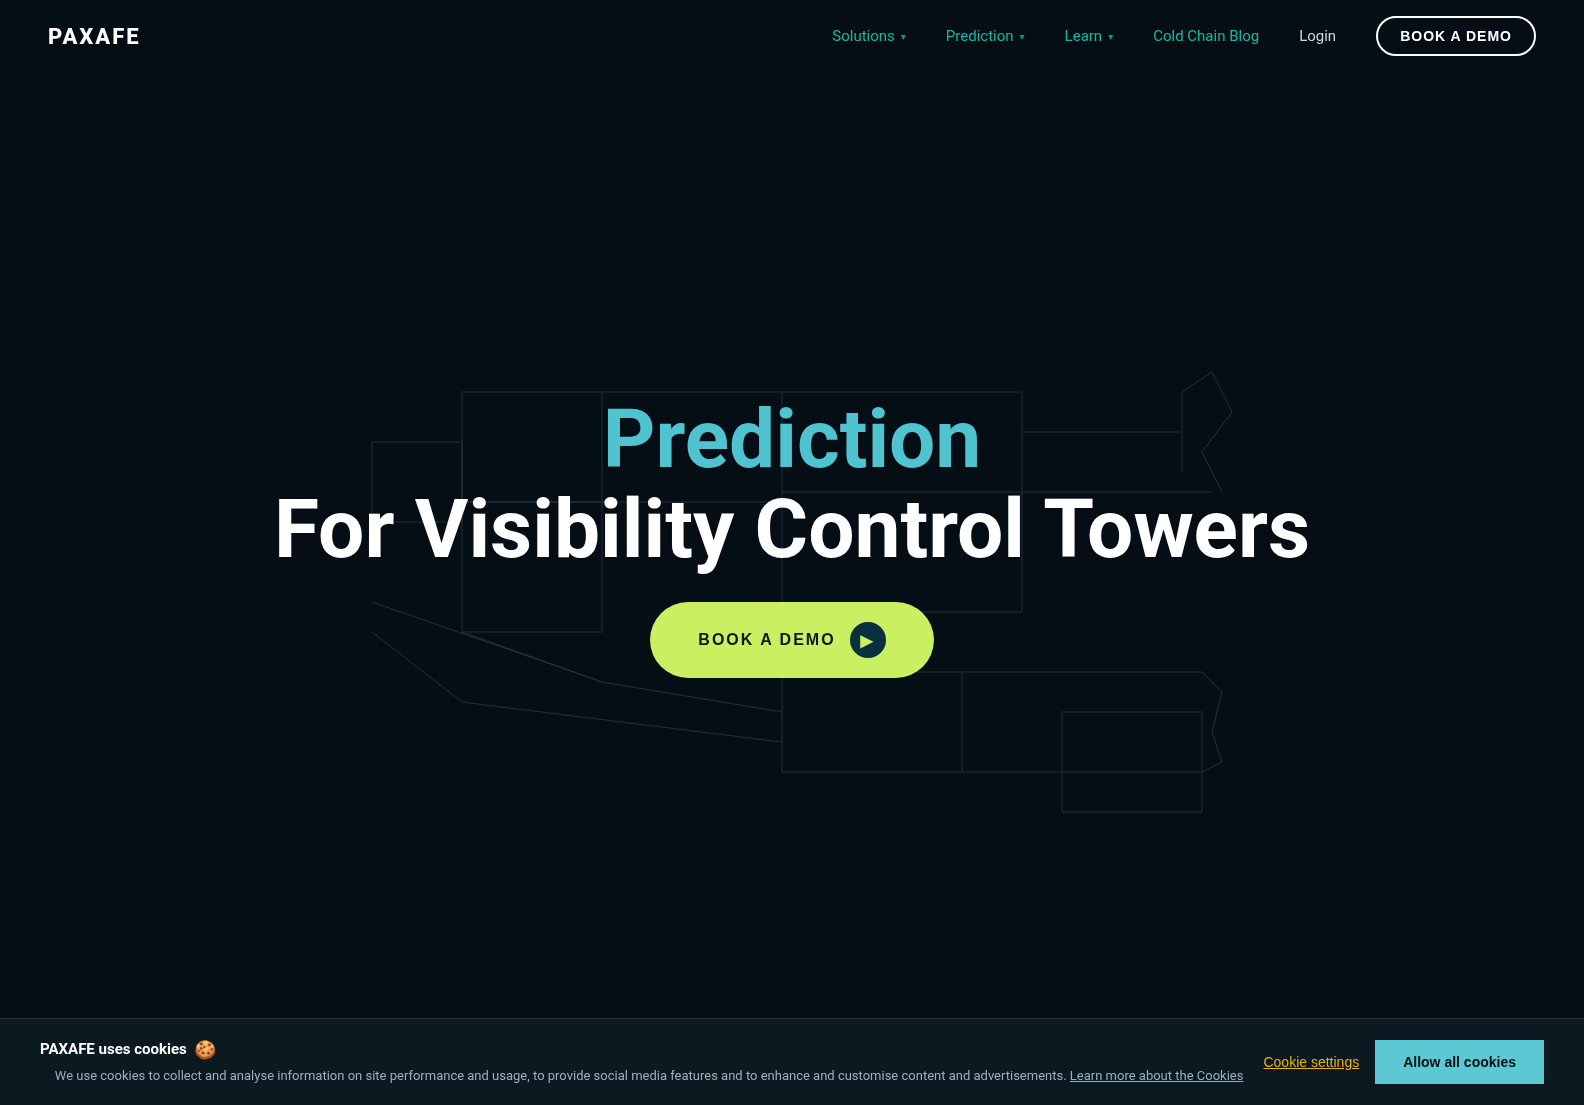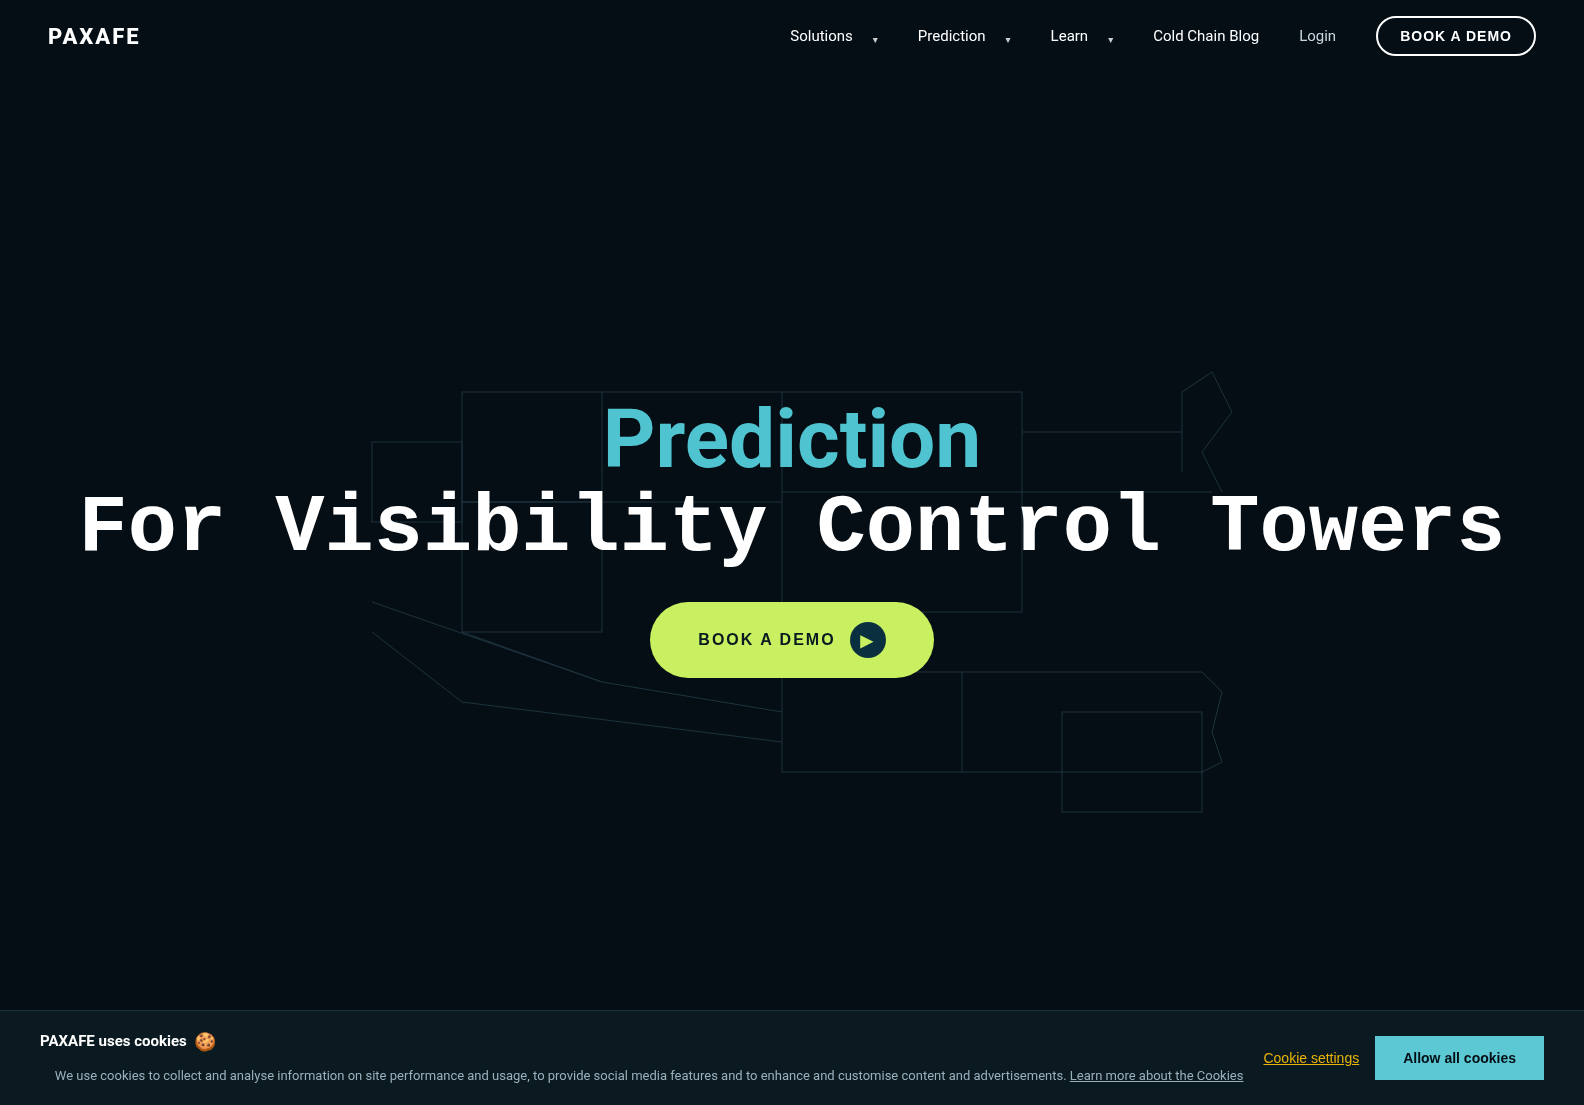--- a/index.html
+++ b/index.html
@@ -37,26 +37,26 @@
       text-transform: uppercase;
     }
 
     .nav-links {
       display: flex;
       align-items: center;
       gap: 40px;
     }
 
     .nav-link {
-      color: #ffffff;
+      color: #14b8a6;
       font-size: 15px;
       cursor: pointer;
       display: flex;
-      align-items: flex-end;
-      gap: 20px;
+      align-items: center;
+      gap: 6px;
       text-decoration: none;
       white-space: nowrap;
     }
 
     .nav-link .chevron {
       font-size: 10px;
       opacity: 0.8;
     }
 
     .nav-login {
@@ -103,21 +103,20 @@
       font-weight: 700;
       color: #4fc3d0;
       line-height: 1.1;
     }
 
     .hero-subtitle {
       font-size: 82px;
       font-weight: 700;
       color: #ffffff;
       line-height: 1.1;
-      font-family: Liberation Mono, monospace;
     }
 
     
     .hero-cta-btn {
       position: relative;
       z-index: 10;
       background: #c8f060;
       color: #0a1a20;
       border: none;
       border-radius: 50px;
@@ -175,21 +174,21 @@
       flex: 1;
     }
 
     .cookie-title {
       font-size: 15px;
       font-weight: 700;
       color: #ffffff;
       display: flex;
       align-items: center;
       gap: 8px;
-      margin-bottom: 14px;
+      margin-bottom: 6px;
     }
 
     .cookie-emoji {
       font-size: 18px;
     }
 
     .cookie-text {
       font-size: 13px;
       color: #9ab0bc;
       line-height: 1.5;

